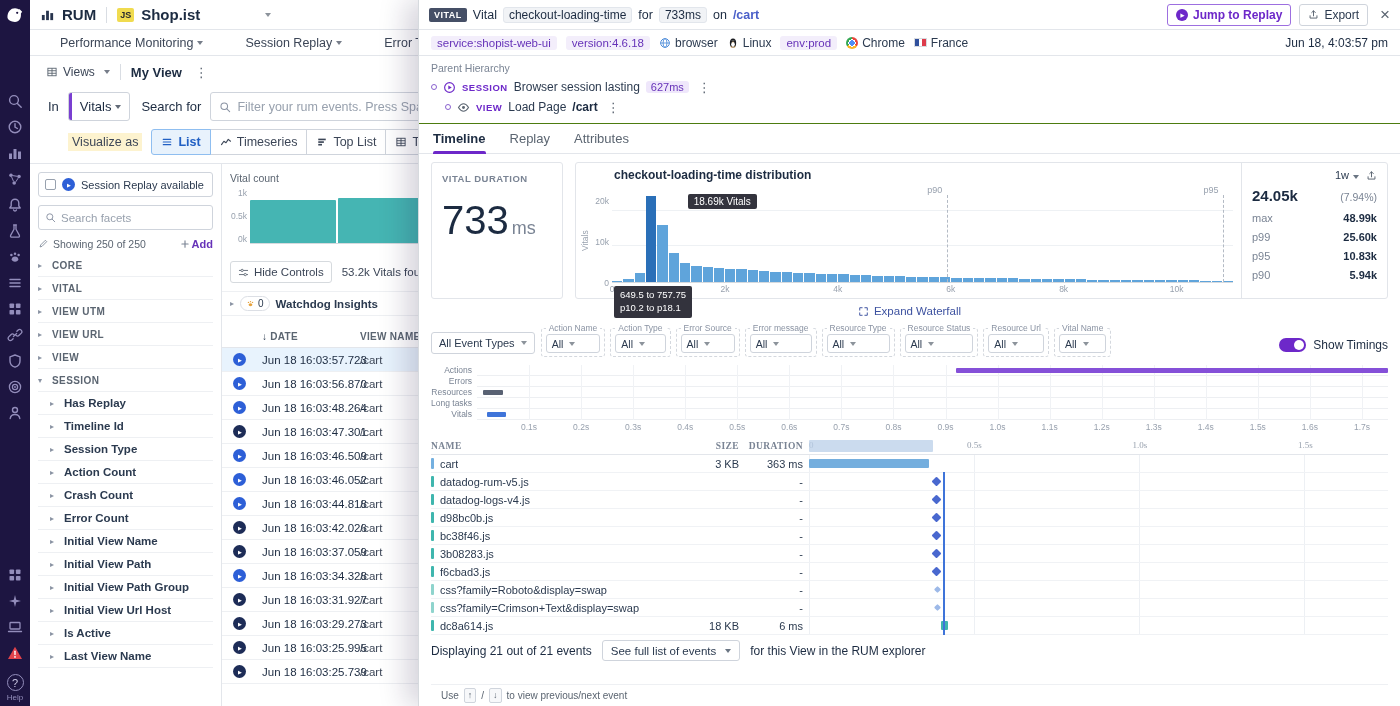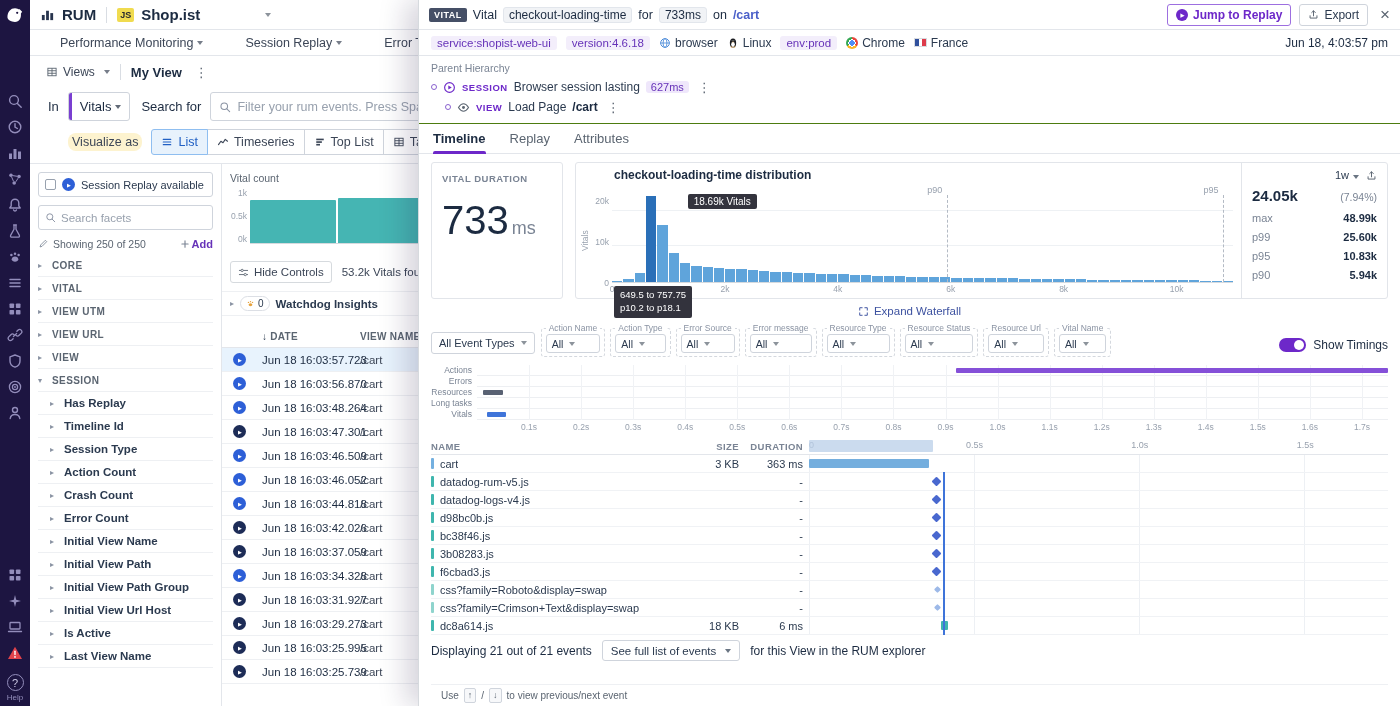--- a/index.html
+++ b/index.html
@@ -46,26 +46,26 @@
 .scope-box{height:29px;border:1px solid #cfd4dc;border-radius:3px;display:flex;align-items:center;padding-right:8px;background:#fff;cursor:pointer;}
 .scope-box::before{content:"";width:3px;height:100%;background:#7a3fd1;border-radius:2px 0 0 2px;margin-right:8px;}
 .scope-text{font-size:13px;color:#1c2b41;}
 .search-for{font-size:13px;color:#1c2b41;margin-left:2px;white-space:nowrap;}
 .search-wrap{flex:1;height:29px;border:1px solid #cfd4dc;border-radius:3px;display:flex;align-items:center;gap:6px;padding:0 8px;min-width:0;}
 .search-wrap svg{width:12px;height:12px;color:#8a93a3;flex-shrink:0;}
 .search-wrap input{border:0;outline:0;flex:1;font-size:12.5px;font-family:inherit;color:#2b3a4f;min-width:0;background:transparent;}
 .search-wrap input::placeholder{color:#98a1ae;}
 
 .vizrow{display:flex;align-items:center;gap:10px;padding:2px 18px 8px 38px;flex-shrink:0;}
-.viz-label{font-size:12.5px;color:#3c4657;background:#fdf3cf;padding:2px 4px;border-radius:8px;white-space:nowrap;}
+.viz-label{font-size:12.5px;color:#3c4657;background:#fdf3cf;padding:2px 4px;border-radius:0;white-space:nowrap;}
 .viz-group{display:flex;}
 .viz-btn{height:26px;display:flex;align-items:center;gap:5px;padding:0 9px;font-size:12.5px;color:#3c4657;border:1px solid #cfd4dc;margin-left:-1px;background:#fff;cursor:pointer;white-space:nowrap;}
 .viz-btn svg{width:12px;height:12px;}
 .viz-btn:first-child{border-radius:3px 0 0 3px;}
-.viz-btn.active{background:#e8f2fc;color:#2160c4;border-color:#8fbef0;z-index:2;position:relative;}
+.viz-btn.active{background:#e8f2fc;color:#2160c4;border-color:#8fbef0;z-index:2;position:relative;font-weight:bold;}
 
 .content{flex:1;display:flex;border-top:1px solid #e3e6eb;min-height:0;}
 .facets{width:192px;border-right:1px solid #e3e6eb;padding:8px 8px 0;overflow:hidden;flex-shrink:0;}
 .replay-box{border:1px solid #cfd4dc;border-radius:3px;height:25px;display:flex;align-items:center;gap:6px;padding:0 6px;margin-bottom:8px;cursor:pointer;}
 .cbx{width:11px;height:11px;border:1px solid #98a1ae;border-radius:2px;flex-shrink:0;}
 .mini-play{width:13px;height:13px;border-radius:50%;background:#2d5fd7;color:#fff;font-size:5px;display:flex;align-items:center;justify-content:center;padding-left:1px;flex-shrink:0;}
 .replay-box span.lbl{font-size:11px;color:#2b3a4f;white-space:nowrap;}
 .facet-search{height:25px;border:1px solid #cfd4dc;border-radius:3px;display:flex;align-items:center;gap:5px;padding:0 6px;}
 .facet-search svg{width:11px;height:11px;color:#8a93a3;flex-shrink:0;}
 .facet-search input{border:0;outline:0;flex:1;font-size:11.5px;font-family:inherit;min-width:0;background:transparent;color:#2b3a4f;}
@@ -197,21 +197,21 @@
 .wf-labels{width:46px;flex-shrink:0;}
 .wf-label{height:11px;font-size:8.5px;color:#7a8494;text-align:right;padding-right:5px;line-height:11px;white-space:nowrap;}
 .wf-plot-wrap{flex:1;min-width:0;}
 .wf-plot{position:relative;height:55px;}
 .wf-row{height:11px;border-bottom:1px solid #edeff2;}
 .wf-grid{position:absolute;top:0;bottom:0;border-left:1px solid #f0f2f5;}
 .wf-span{position:absolute;height:5px;border-radius:1px;}
 .wf-axis{position:relative;height:13px;}
 .wf-axis span{position:absolute;transform:translateX(-50%);font-size:8.5px;color:#98a1ae;top:2px;}
 .wf-table{margin-top:5px;flex-shrink:0;}
-.t-header{display:grid;grid-template-columns:258px 56px 64px 1fr;align-items:center;height:17px;border-bottom:1px solid #e3e6eb;}
+.t-header{display:grid;grid-template-columns:258px 56px 64px 1fr;align-items:center;height:17px;border-bottom:1px solid #e3e6eb;font-family:Liberation Serif, serif;}
 .t-hcell{font-size:9.5px;font-weight:700;letter-spacing:.4px;color:#7a8494;}
 .t-hcell.right{text-align:right;padding-right:6px;}
 .tl-header{position:relative;height:100%;}
 .tl-header span{position:absolute;transform:translateX(-50%);font-size:9px;color:#98a1ae;top:2px;}
 .tl-header span:first-child{transform:none;}
 .tl-headband{position:absolute;top:2px;bottom:2px;background:#b9cfe8;opacity:.75;border-radius:1px;}
 .t-row{display:grid;grid-template-columns:258px 56px 64px 1fr;align-items:center;height:18px;border-bottom:1px solid #f0f2f5;cursor:pointer;}
 .t-name{display:flex;align-items:center;gap:6px;min-width:0;}
 .chip{width:3px;height:11px;border-radius:1px;flex-shrink:0;}
 .t-name-text{font-size:11px;color:#2b3a4f;white-space:nowrap;overflow:hidden;text-overflow:ellipsis;}

